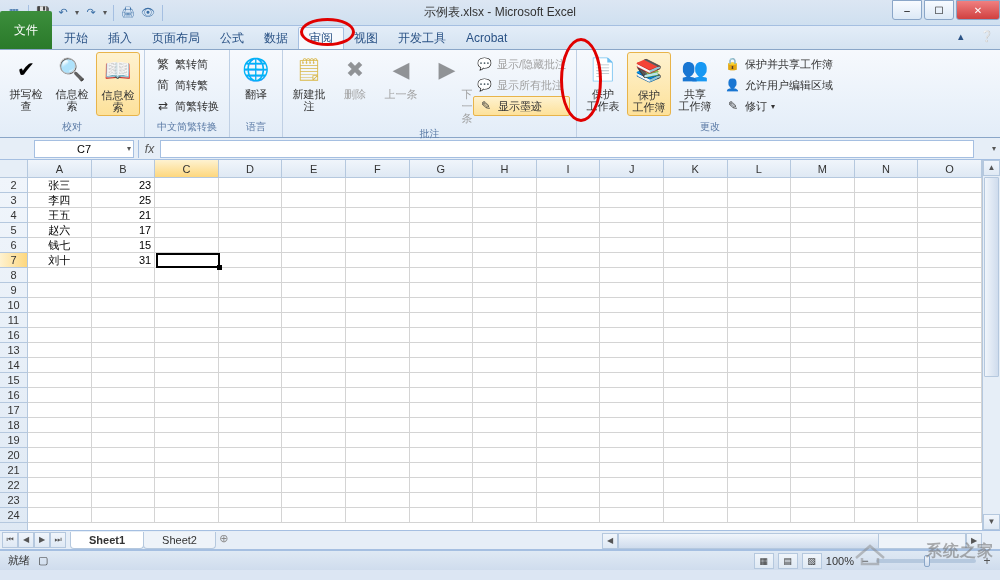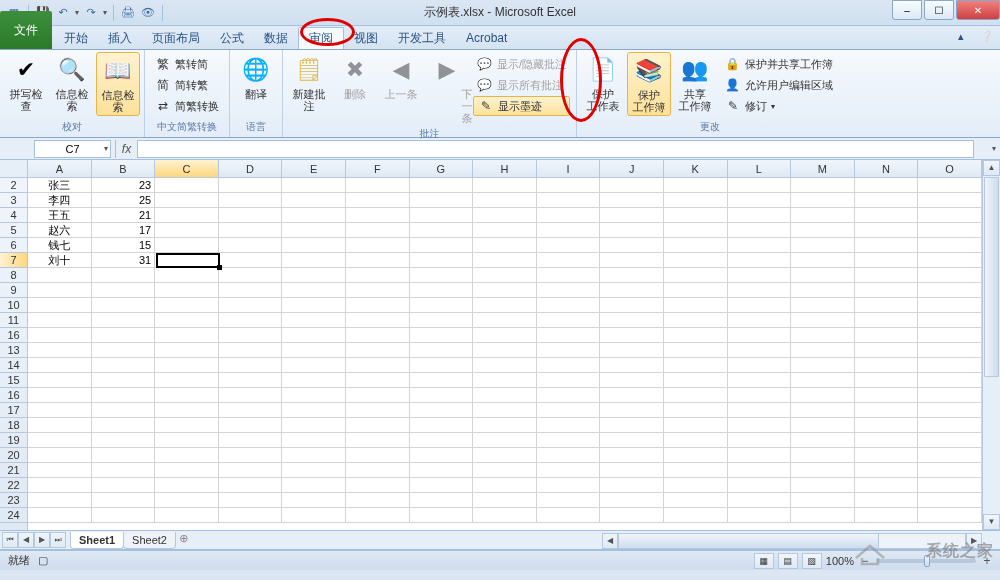--- a/index.html
+++ b/index.html
@@ -36,21 +36,21 @@
     .ribbon-big-icon { width: 32px; height: 32px; display: flex; align-items: center; justify-content: center; font-size: 22px; }
     .ribbon-btn-label { font-size: 11px; color: #333; text-align: center; line-height: 12px; }
     .ribbon-small-col { display: flex; flex-direction: column; gap: 1px; padding: 2px; }
     .ribbon-small-btn { display: flex; align-items: center; gap: 4px; font-size: 11px; color: #333; padding: 1px 4px; height: 20px; }
     .ribbon-small-btn.disabled { color: #a0a0a0; }
     .ribbon-small-btn.toggled { background: linear-gradient(#fef2d0,#fde19a); border: 1px solid #e8b44a; border-radius: 2px; }
     .ribbon-small-icon { width: 16px; height: 16px; display: inline-flex; align-items: center; justify-content: center; font-size: 12px; }
 
     
     .formula-bar-row { height: 22px; background: #e6eef7; display: flex; align-items: center; border-bottom: 1px solid #a5bfe1; }
-    .name-box { width: 77px; background: #fff; border: 1px solid #a5bfe1; height: 18px; margin: 0 4px 0 34px; display: flex; align-items: center; padding: 0 0; font-size: 11px; justify-content: center; position: relative; }
+    .name-box { width: 100px; background: #fff; border: 1px solid #a5bfe1; height: 18px; margin: 0 4px 0 34px; display: flex; align-items: center; padding: 0 0; font-size: 11px; justify-content: center; position: relative; }
     .name-box-dd { position: absolute; right: 2px; font-size: 8px; color: #555; }
     .fx-btn { width: 22px; height: 18px; display: flex; align-items: center; justify-content: center; font-style: italic; font-size: 12px; color: #555; border-left: 1px solid #a5bfe1; }
     .formula-input { flex: 1; background: #fff; border: 1px solid #a5bfe1; height: 18px; margin-right: 14px; }
     .formula-expand { width: 12px; font-size: 8px; color: #555; text-align: center; }
 
     
     .grid-area { height: 370px; position: relative; background: #fff; display: flex; }
     .corner { width: 28px; height: 18px; background: #e6eef7; border-right: 1px solid #b5c8de; border-bottom: 1px solid #b5c8de; position: absolute; left: 0; top: 0; }
     .col-headers { position: absolute; left: 28px; top: 0; right: 18px; height: 18px; display: flex; background: linear-gradient(#f0f5fb,#dfe9f4); border-bottom: 1px solid #b5c8de; }
     .col-header { width: 64px; border-right: 1px solid #b5c8de; text-align: center; font-size: 11px; color: #333; line-height: 18px; }
@@ -67,21 +67,21 @@
     .fill-handle { position: absolute; width: 5px; height: 5px; background: #000; }
     .v-scroll { position: absolute; right: 0; top: 0; width: 18px; bottom: 0; background: #e6eef7; border-left: 1px solid #b5c8de; }
     .v-scroll-btn { height: 16px; border: 1px solid #b5c8de; background: linear-gradient(#f0f5fb,#dfe9f4); font-size: 8px; text-align: center; line-height: 14px; color: #555; }
     .v-scroll-thumb { margin: 1px; height: 200px; background: linear-gradient(90deg,#f0f5fb,#cfdced); border: 1px solid #b5c8de; border-radius: 1px; }
 
     
     .sheet-tabs-row { height: 20px; background: #e6eef7; display: flex; align-items: center; border-top: 1px solid #a5bfe1; border-bottom: 1px solid #a5bfe1; position: relative; }
     .sheet-nav { display: flex; gap: 0; margin-left: 2px; }
     .sheet-nav-btn { width: 16px; height: 16px; border: 1px solid #b5c8de; background: linear-gradient(#f0f5fb,#dfe9f4); font-size: 8px; text-align: center; line-height: 14px; color: #555; }
     .sheet-tabs { display: flex; margin-left: 4px; }
-    .sheet-tab { padding: 2px 8px; font-size: 11px; color: #333; background: #eef3f9; border: 1px solid #b5c8de; border-top: none; border-radius: 0 0 4px 4px; margin-right: -1px; }
+    .sheet-tab { padding: 2px 18px; font-size: 11px; color: #333; background: #eef3f9; border: 1px solid #b5c8de; border-top: none; border-radius: 0 0 4px 4px; margin-right: -1px; }
     .sheet-tab.active { background: #fff; font-weight: bold; }
     .sheet-add { width: 18px; font-size: 11px; color: #888; text-align: center; }
     .h-scroll { position: absolute; right: 18px; top: 2px; width: 380px; height: 16px; background: #e6eef7; display: flex; }
     .h-scroll-btn { width: 16px; border: 1px solid #b5c8de; background: linear-gradient(#f0f5fb,#dfe9f4); font-size: 8px; text-align: center; line-height: 14px; color: #555; }
     .h-scroll-track { flex: 1; border: 1px solid #b5c8de; background: #eef3f9; position: relative; }
     .h-scroll-thumb { position: absolute; left: 0; top: 0; bottom: 0; width: 260px; background: linear-gradient(#f0f5fb,#cfdced); border-right: 1px solid #b5c8de; }
 
     
     .status-bar { height: 20px; background: linear-gradient(#dfe9f4,#cfdced); display: flex; align-items: center; padding: 0 8px; font-size: 11px; color: #333; border-top: 1px solid #a5bfe1; position: relative; }
     .zoom-area { position: absolute; right: 6px; display: flex; align-items: center; gap: 4px; }

